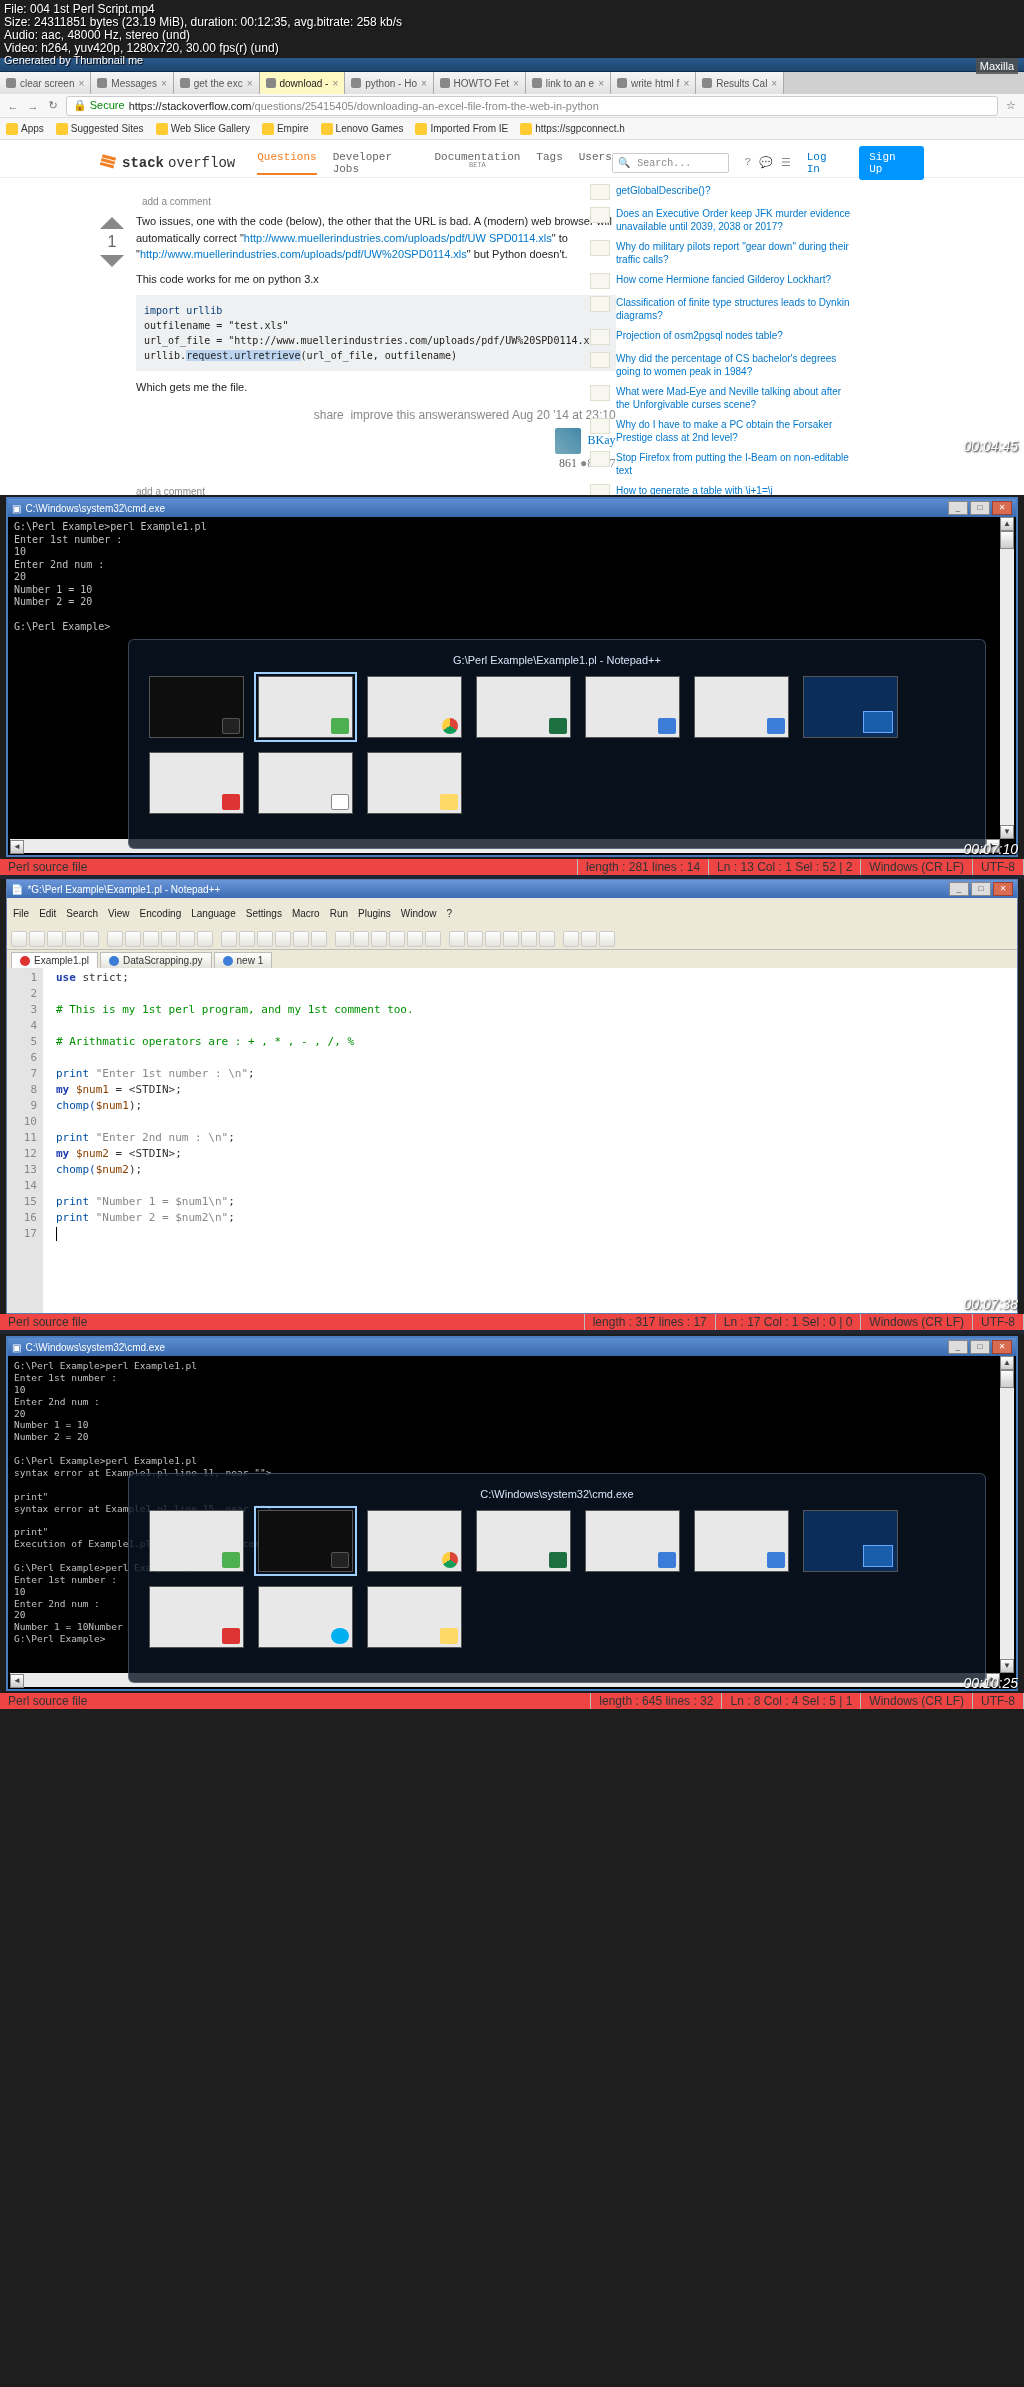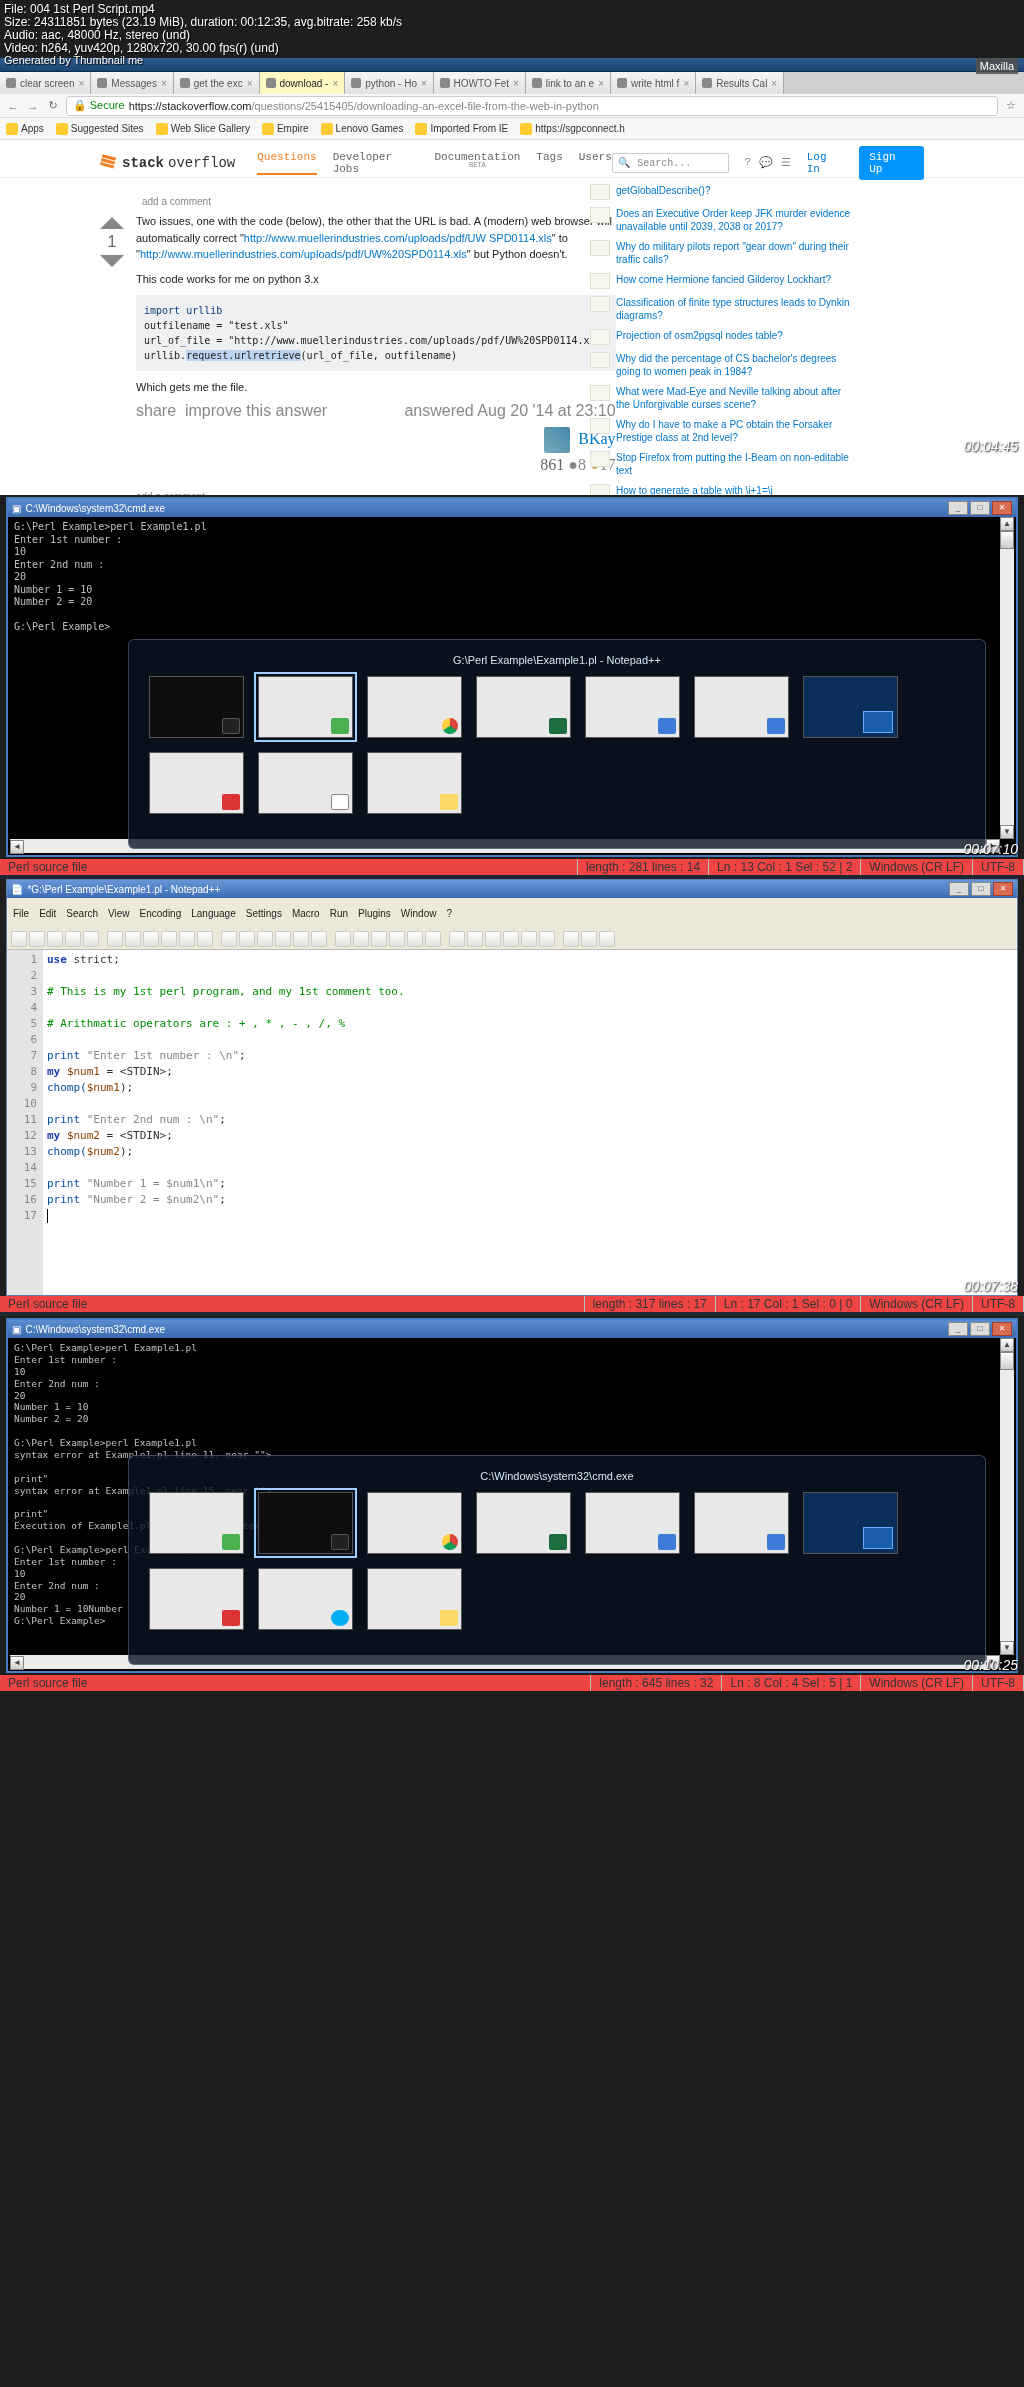--- a/index.html
+++ b/index.html
@@ -45,21 +45,21 @@
   .vote-up, .vote-down { width:0; height:0; border-left:12px solid transparent; border-right:12px solid transparent; margin:4px auto;}
   .vote-up { border-bottom:12px solid #888; }
   .vote-down { border-top:12px solid #888; }
   .vote-num { font-size:16px; color:#666; }
   .answer { display:flex; gap:12px; }
   .ans-body { flex:1; font-size:11px; line-height:1.5; color:#222; }
   .ans-body a { color:#0077cc; text-decoration:none; }
   .code-block { background:#eff0f1; padding:8px; font-family:Consolas,monospace; font-size:10px; margin:8px 0; white-space:pre; overflow:hidden; }
   .code-block .kw { color:#0a3d7a; }
   .code-block .sel { background:#bcd4ef; }
-  .ans-meta { display:flex; justify-content:space-between; font-size:16px; color:#888; margin-top:3px;}
+  .ans-meta { display:flex; justify-content:flex-end; font-size:12px; color:#888; margin-top:10px;}
   .usercard { text-align:right; }
   .usercard .when { color:#888; }
   .usercard .av { display:inline-block; width:26px; height:26px; background:linear-gradient(45deg,#7ab,#48a); border-radius:2px; vertical-align:middle; margin-right:4px;}
   .usercard .uname { color:#0077cc; }
   .usercard .rep { color:#666; }
   .badge-bronze::before { content:'●'; color:#c9a36a; }
   .add-comment { color:#888; font-size:10px; margin-top:12px; }
 
   .so-side { width:260px; font-size:10px; }
   .side-q { display:flex; gap:6px; margin-bottom:7px; line-height:1.3; }
@@ -112,21 +112,21 @@
   .tb-btn { width:16px; height:16px; border:1px solid #ccc; background:linear-gradient(#fff,#e4e4dc); border-radius:2px;}
   .tb-sep { width:4px; }
   .npp-tabs { display:flex; background:#ece9d8; padding:2px 4px 0 4px; gap:2px; }
   .npp-tab { padding:2px 8px; font-size:10px; background:linear-gradient(#fff,#e4e4dc); border:1px solid #bbb; border-bottom:none; color:#333; display:flex; align-items:center; gap:4px;}
   .npp-tab.active { background:#fff; }
   .npp-tab .disk { width:10px; height:10px; border-radius:50%; }
   .disk.red { background:#d33; }
   .disk.blue { background:#3b7dd8; }
   .npp-editor { display:flex; background:#fff; height:345px; }
   .gutter { width:36px; background:#e4e4e4; color:#888; text-align:right; padding:2px 6px 0 0; font-family:Consolas,monospace; font-size:11px; line-height:16px;}
-  .code-area { flex:1; font-family:Consolas,monospace; font-size:11px; padding:2px 4px; line-height:16px; white-space:pre; color:#333;}
+  .code-area { flex:1; font-family:Consolas,monospace; font-size:11px; padding:2px 13px; line-height:16px; white-space:pre; color:#333;}
   .code-area .kw { color:#2040b0; font-weight:bold; }
   .code-area .str { color:#888; }
   .code-area .cm { color:#009000; }
   .code-area .var { color:#8b4000; }
   .code-area .fn { color:#0050a0; }
   .caret { border-left:1px solid #000; display:inline-block; height:14px; vertical-align:middle;}
 
   .section-gap { height:4px; background:rgba(40,60,100,0.3); }
 </style>
 </head>
@@ -414,20 +414,25 @@
         <div class="tb-btn"></div>
         <div class="tb-btn"></div>
         <div class="tb-btn"></div>
         <div class="tb-btn"></div>
         <div class="tb-btn"></div>
         <div class="tb-sep"></div>
         <div class="tb-btn"></div>
         <div class="tb-btn"></div>
         <div class="tb-btn"></div>
       </div>
+    <div class="npp-tabs" id="npptabs">
+        <div class="npp-tab active"><span class="disk red"></span>Example1.pl</div>
+        <div class="npp-tab"><span class="disk blue"></span>DataScrapping.py</div>
+        <div class="npp-tab"><span class="disk blue"></span>new  1</div>
+      </div>
     <div class="npp-editor">
       <div class="gutter" id="gutter">1<br>2<br>3<br>4<br>5<br>6<br>7<br>8<br>9<br>10<br>11<br>12<br>13<br>14<br>15<br>16<br>17</div>
       <div class="code-area"><span class="kw">use</span><span> strict;</span>
 
 <span class="cm"># This is my 1st perl program, and my 1st comment too.</span>
 
 <span class="cm"># Arithmatic operators are : + , * , - , /, %</span>
 
 <span class="fn">print </span><span class="str">"Enter 1st number : \n"</span><span>;</span>
 <span class="kw">my </span><span class="var">$num1</span><span> = &lt;STDIN&gt;;</span>

